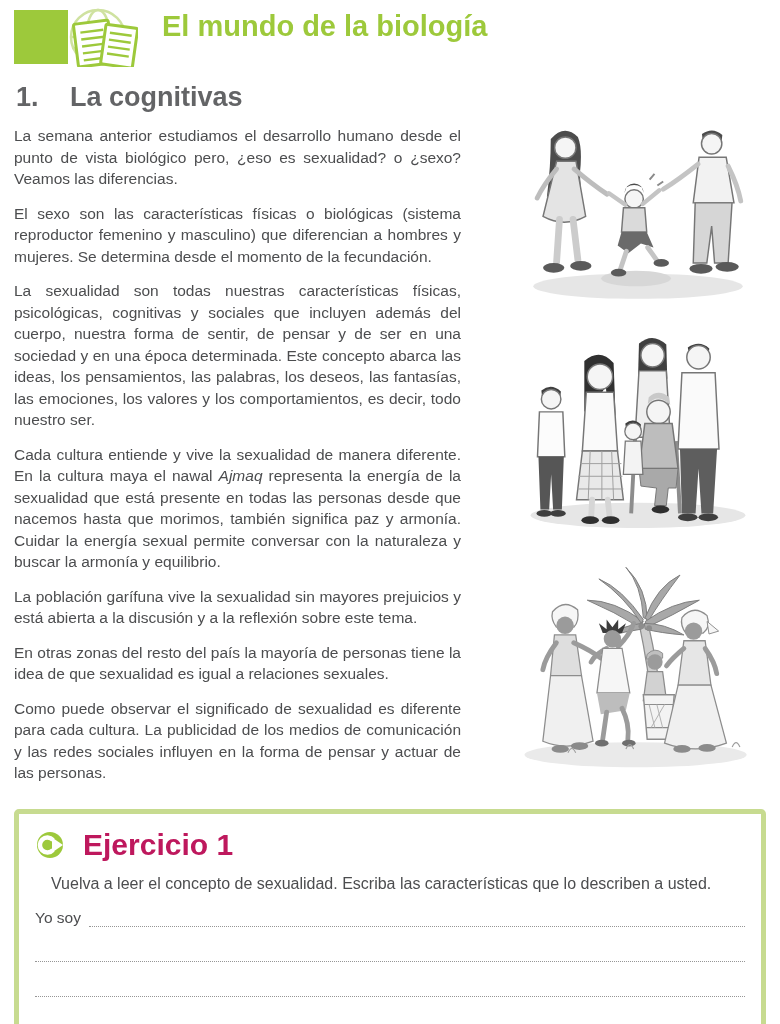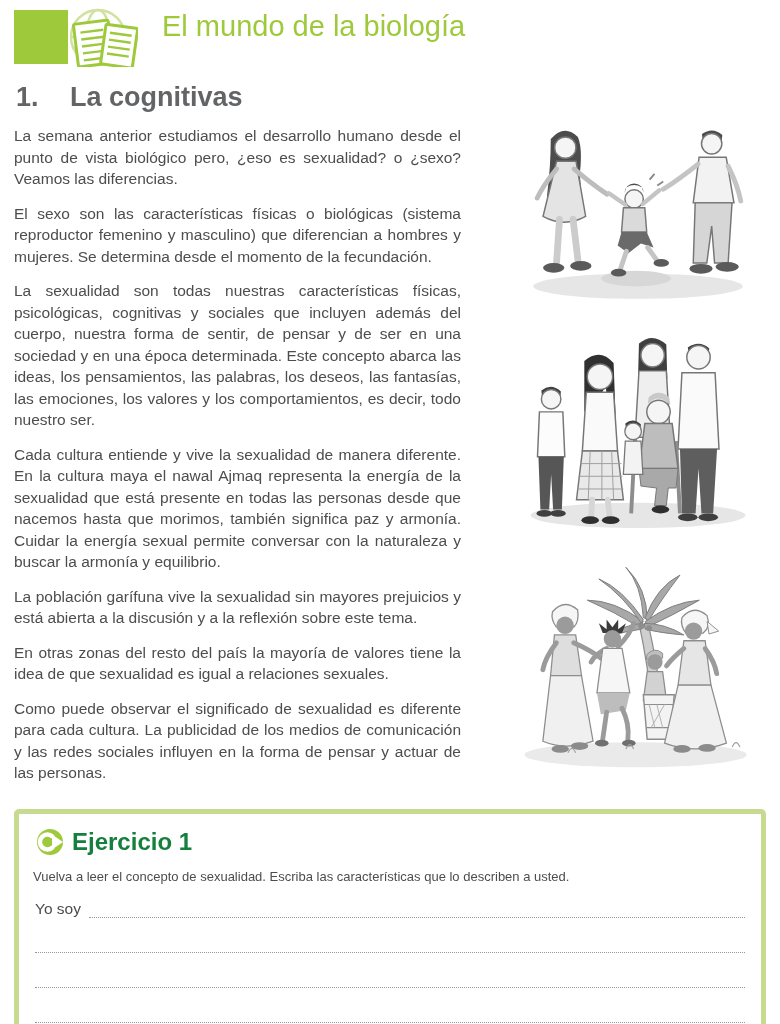--- a/index.html
+++ b/index.html
@@ -3,43 +3,43 @@
 <meta charset="utf-8">
 <style>
   html,body{margin:0;padding:0;background:#ffffff;}
   body{width:780px;height:1024px;overflow:hidden;
        font-family:"Liberation Sans","DejaVu Sans",sans-serif;color:#4c4d4f;}
   .page{box-sizing:border-box;width:780px;height:1024px;padding:6px 14px 0 14px;}
 
   
   .banner{display:flex;align-items:center;height:62px;}
   .banner-icon svg{display:block;}
-  .banner-title{font-size:29px;font-weight:normal;color:#9dc93b;margin:0 0 21px 24px;}
+  .banner-title{font-size:29px;font-weight:bold;color:#9dc93b;margin:0 0 21px 24px;}
 
   
   .section-heading{display:flex;align-items:baseline;font-size:27px;font-weight:bold;
                    color:#636466;margin:14px 0 12px 2px;}
   .section-number{width:54px;}
 
   
   .content{display:flex;gap:35px;}
   .text-col{width:480px;}
   .para{font-size:15.5px;line-height:21.5px;text-align:justify;margin:0 0 13px 0;}
   .para .b{font-weight:normal;}
-  .para .i{}
+  .para .i{font-style:italic;}
   .image-col{width:258px;margin-left:14px;display:flex;flex-direction:column;align-items:center;}
   .image-col figure{margin:0 0 12px 0;}
 
   
   .exercise-box{box-sizing:border-box;margin-top:12px;border:5px solid #c7db90;
                 border-bottom-width:10px;border-radius:5px 5px 9px 9px;
                 padding:12px 16px 20px 14px;}
   .exercise-header{display:flex;align-items:center;margin:2px 0 13px 4px;}
-  .exercise-title{font-size:24px;font-weight:bold;color:#15803d;margin:0 0 0 9px;}
-  .exercise-instructions{font-size:13px;margin:0 0 16px 0;}
+  .exercise-title{font-size:30px;font-weight:bold;color:#be185d;margin:0 0 0 20px;}
+  .exercise-instructions{font-size:16px;margin:0 0 16px 18px;}
   .answer-first{display:flex;align-items:center;font-size:15.5px;margin:0 0 0 2px;}
   .answer-first .prefix{white-space:nowrap;}
   .answer-first .dotted{flex:1;margin-left:8px;border-bottom:1.5px dotted #969696;height:17px;}
   .blank-line{height:34px;border-bottom:1.5px dotted #969696;margin:0 0 0 2px;}
 </style>
 </head>
 <body>
 
 <div class="page">
 
@@ -83,21 +83,21 @@
     <span>La cognitivas</span>
   </h2>
 
   <div class="content">
     <div class="text-col" id="paragraphs">
         <p class="para"><span>La semana anterior estudiamos el desarrollo humano desde el punto de vista biológico pero, ¿eso es sexualidad? o ¿sexo? Veamos las diferencias.</span></p>
         <p class="para"><span>El </span><span class="b">sexo</span><span> son las características físicas o biológicas (sistema reproductor femenino y masculino) que diferencian a hombres y mujeres. Se determina desde el momento de la fecundación.</span></p>
         <p class="para"><span>La </span><span class="b">sexualidad</span><span> son todas nuestras características físicas, psicológicas, cognitivas y sociales que incluyen además del cuerpo, nuestra forma de sentir, de pensar y de ser en una sociedad y en una época determinada. Este concepto abarca las ideas, los pensamientos, las palabras, los deseos, las fantasías, las emociones, los valores y los comportamientos, es decir, todo nuestro ser.</span></p>
         <p class="para"><span>Cada cultura entiende y vive la sexualidad de manera diferente. En la cultura maya el nawal </span><span class="i">Ajmaq</span><span> representa la energía de la sexualidad que está presente en todas las personas desde que nacemos hasta que morimos, también significa paz y armonía. Cuidar la energía sexual permite conversar con la naturaleza y buscar la armonía y equilibrio.</span></p>
         <p class="para"><span>La población garífuna vive la sexualidad sin mayores prejuicios y está abierta a la discusión y a la reflexión sobre este tema.</span></p>
-        <p class="para"><span>En otras zonas del resto del país la mayoría de valores tiene la idea de que sexualidad es igual a relaciones sexuales.</span></p>
+        <p class="para"><span>En otras zonas del resto del país la mayoría de personas tiene la idea de que sexualidad es igual a relaciones sexuales.</span></p>
         <p class="para"><span>Como puede observar el significado de sexualidad es diferente para cada cultura. La publicidad de los medios de comunicación y las redes sociales influyen en la forma de pensar y actuar de las personas.</span></p>
       </div>
 
     <aside class="image-col">
 
       <figure>
         <svg width="252" height="180" viewBox="0 0 260 185">
           <ellipse cx="130" cy="166" rx="108" ry="13" fill="#e6e6e6"></ellipse>
           <ellipse cx="128" cy="158" rx="36" ry="8" fill="#d7d7d7"></ellipse>
           <path d="M40,14 Q54,-2 68,12 Q73,24 70,50 L72,80 Q60,72 56,52 Q46,68 36,74 Q40,42 40,14Z" fill="#4c4c4c"></path>

